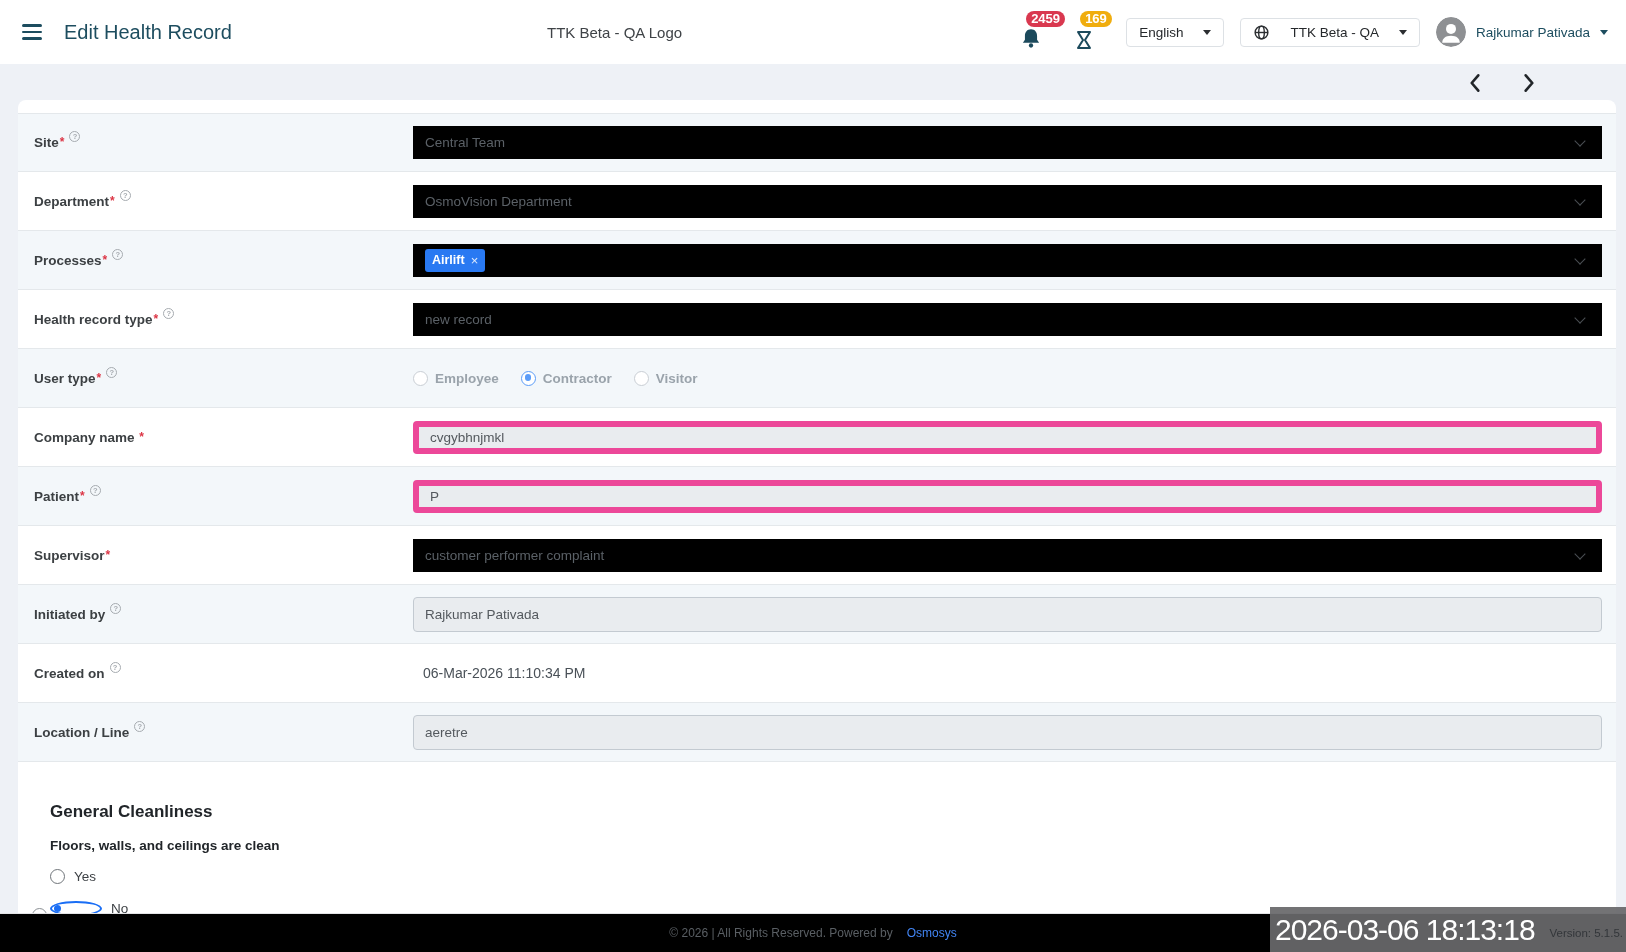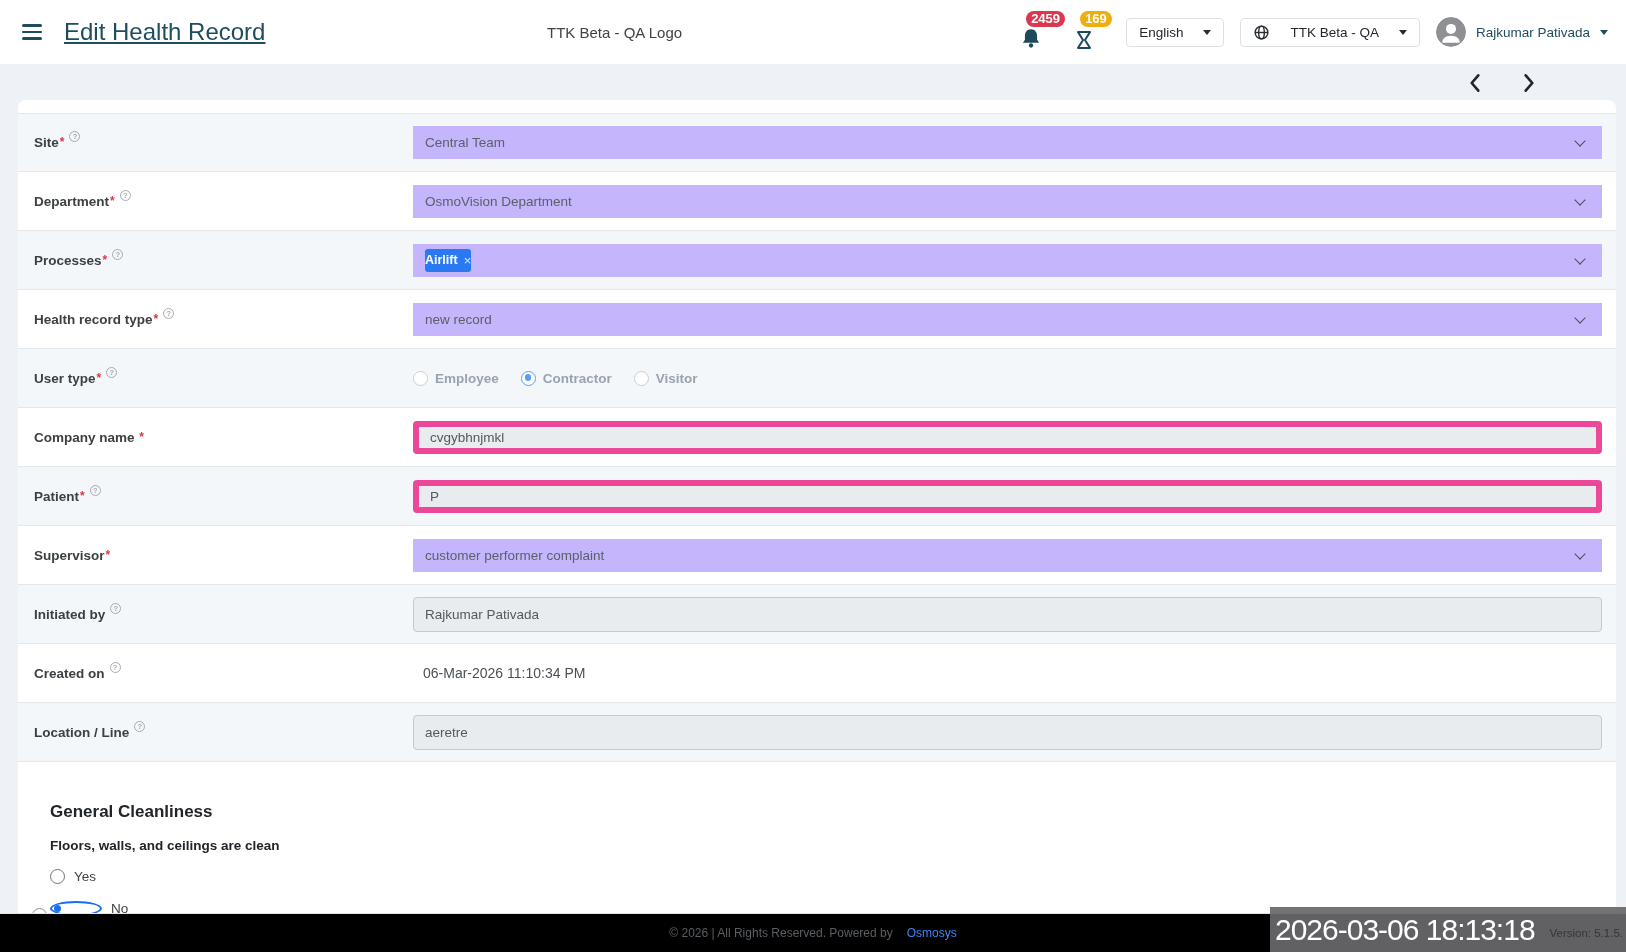--- a/index.html
+++ b/index.html
@@ -5,21 +5,21 @@
   * { margin:0; padding:0; box-sizing:border-box; }
   html,body { width:1626px; height:952px; overflow:hidden; }
   body { font-family:"Liberation Sans", sans-serif; background:#eef1f6; }
   .page { position:relative; width:1626px; height:952px; }
 
   
   .header { position:absolute; top:0; left:0; width:1626px; height:64px; background:#ffffff; z-index:3; }
   .h-left { position:absolute; left:18px; top:0; height:64px; display:flex; align-items:center; gap:18px; }
   .hamburger { display:flex; flex-direction:column; gap:4px; cursor:pointer; padding:4px; }
   .hamburger span { width:20px; height:2.6px; background:#1d4d5f; border-radius:2px; }
-  .page-title { font-size:24px; font-weight:400; color:#1d4d5f;text-decoration:underline; }
+  .page-title { font-size:20px; font-weight:400; color:#1d4d5f; }
   .h-center { position:absolute; left:547px; top:24px; font-size:15px; color:#3f4347; }
   .h-right { position:absolute; right:18px; top:0; height:64px; display:flex; align-items:center; gap:16px; }
   .icon-wrap { position:relative; width:38px; height:44px; cursor:pointer; }
   .icon-wrap svg { position:absolute; left:0; bottom:2px; }
   .badge { position:absolute; top:1px; left:8px; min-width:26px; padding:1px 5px; border-radius:9px;
            font-size:13px; font-weight:bold; color:#fff; text-align:center; line-height:14px; }
   .badge.red { background:#d9384f; }
   .badge.yellow { background:#f0ad0e; }
   .dd { display:flex; align-items:center; gap:20px; background:#fff; border:1px solid #dde1e5; border-radius:4px;
         height:29px; padding:0 12px; font-size:13.5px; color:#25282b; cursor:pointer; }
@@ -40,26 +40,26 @@
   .rows { padding-top:13px; }
   .row { display:flex; align-items:center; height:59px; border-bottom:1px solid #e4e8eb; }
   .row:first-child { border-top:1px solid #e4e8eb; }
   .row.alt { background:#f3f7fa; }
   .lbl { width:395px; padding-left:16px; padding-right:20px; font-size:13.5px; font-weight:bold; color:#3c4043; }
   .req { color:#dc3545; font-size:12px; vertical-align:top; margin-left:1px; }
   .help { display:inline-block; width:11px; height:11px; border:1px solid #a6abb0; border-radius:50%;
           color:#a6abb0; font-size:7.5px; font-weight:bold; text-align:center; line-height:10px;
           vertical-align:top; margin-left:5px; position:relative; top:-4px; }
   .fld { flex:1; padding-right:14px; }
-  .sel { position:relative; height:33px; background:#c4b5fd; border-radius:0; display:flex; align-items:center;
+  .sel { position:relative; height:33px; background:#000000; border-radius:0; display:flex; align-items:center;
          padding:0 36px 0 12px; font-size:13.5px; color:#5b6167; cursor:pointer; }
   .chev { position:absolute; right:18px; top:11px; width:8px; height:8px;
           border-right:1.8px solid #4a4f54; border-bottom:1.8px solid #4a4f54; transform:rotate(45deg); }
   .chip { display:inline-flex; align-items:center; gap:6px; background:#2979f2; color:#fff; border-radius:3px;
-          height:23px; padding:0 0; font-size:12.5px; font-weight:bold; cursor:pointer; }
+          height:23px; padding:0 7px; font-size:12.5px; font-weight:bold; cursor:pointer; }
   .chip-x { font-weight:400; font-size:13px; opacity:.85; cursor:pointer; }
   .tinput { width:100%; height:33px; background:#e9ecef; border:6px solid #ec4899; border-radius:4px;
             padding:0 11px; font-size:13.5px; color:#54595e; font-family:"Liberation Sans",sans-serif; }
   .tinput.bordered { border:1px solid #c3cad1; height:35px; }
   .plainval { font-size:14px; color:#495057; padding-left:10px; }
 
   
   .urads { display:flex; align-items:center; gap:22px; }
   .uopt { display:flex; align-items:center; gap:7px; }
   .rdot { width:15px; height:15px; border-radius:50%; background:#fff; border:1.6px solid #c9ced4; position:relative; }

